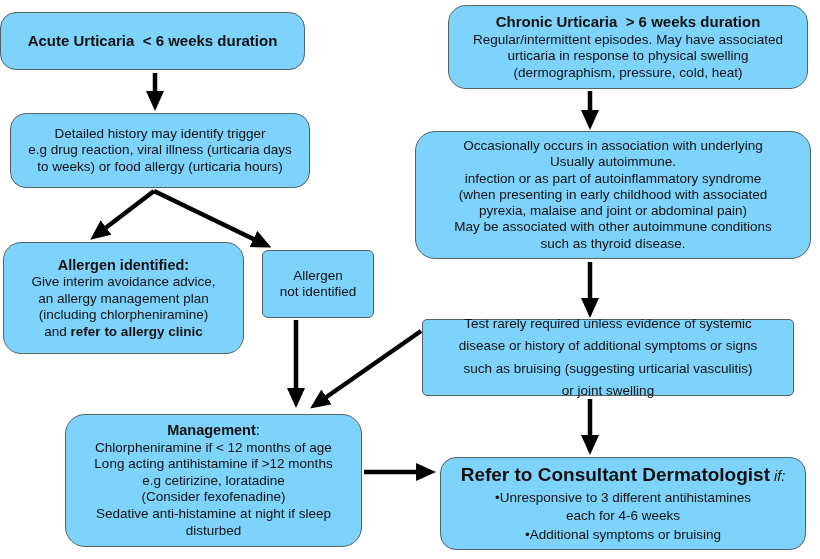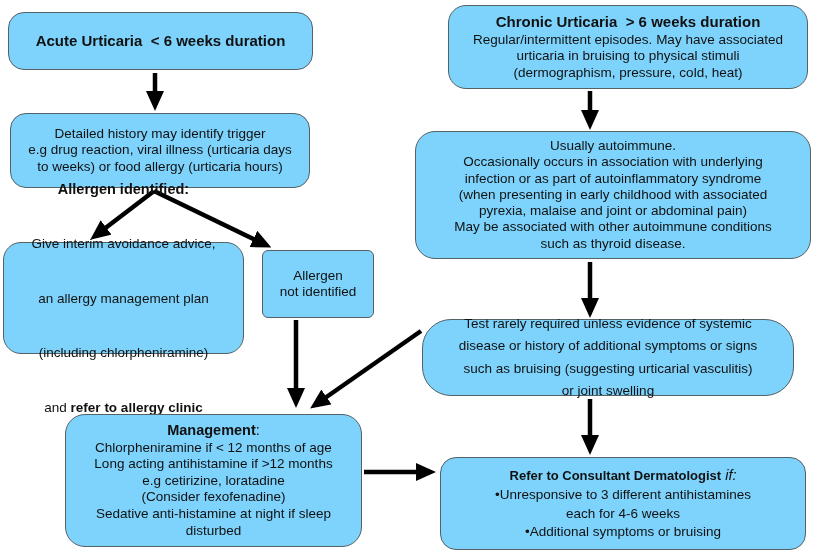--- a/index.html
+++ b/index.html
@@ -32,27 +32,27 @@
     font-size: 13.5px;
     line-height: 1.22;
     padding: 4px 6px;
     z-index: 2;
     white-space: pre-wrap;
   }
   .ln { display: block; white-space: pre-wrap; }
   .b { font-weight: bold; }
   .title { font-weight: bold; font-size: 15px; line-height: 1.25; }
 
-  .box-acute       { left: 8px;   top: 12px;  width: 305px; height: 58px;  border-radius: 16px; }
+  .box-acute       { left: 0;   top: 12px;  width: 305px; height: 58px;  border-radius: 16px; }
   .box-chronic     { left: 448px; top: 5px;   width: 360px; height: 84px;  border-radius: 18px; }
   .box-detailed    { left: 10px;  top: 113px; width: 300px; height: 75px;  border-radius: 16px; }
   .box-autoimmune  { left: 415px; top: 131px; width: 396px; height: 128px; border-radius: 20px; line-height: 1.21; }
-  .box-allergen-id { left: 3px;   top: 242px; width: 241px; height: 112px; border-radius: 18px; gap: 38px; }
+  .box-allergen-id { left: 3px;   top: 242px; width: 241px; height: 112px; border-radius: 18px; }
   .box-allergen-no { left: 262px; top: 250px; width: 112px; height: 68px;  border-radius: 6px; }
-  .box-test        { left: 422px; top: 319px; width: 372px; height: 77px;  border-radius: 29px; gap: 6px; }
+  .box-test        { left: 422px; top: 319px; width: 372px; height: 77px;  border-radius: 5px; gap: 6px; }
   .box-management  { left: 65px;  top: 414px; width: 297px; height: 133px; border-radius: 20px; line-height: 1.23; }
   .box-refer       { left: 440px; top: 457px; width: 366px; height: 93px;  border-radius: 16px; line-height: 1.38; }
 </style>
 </head>
 <body>
 
 <div class="stage">
 
   <svg class="arrows" viewBox="0 0 820 559">
     <defs>
@@ -71,33 +71,33 @@
     <line x1="364" y1="472" x2="430" y2="472" stroke="#000" stroke-width="4.5" marker-end="url(#ah)"></line>
   </svg>
 
   <div class="box box-acute">
     <span class="title">Acute Urticaria  &lt; 6 weeks duration</span>
   </div>
 
   <div class="box box-chronic">
     <span class="title">Chronic Urticaria  &gt; 6 weeks duration</span>
     <span class="ln">Regular/intermittent episodes. May have associated</span>
-    <span class="ln">urticaria in bruising to physical stimuli</span>
+    <span class="ln">urticaria in response to physical swelling</span>
     <span class="ln">(dermographism, pressure, cold, heat)</span>
   </div>
 
   <div class="box box-detailed">
     <span class="ln">Detailed history may identify trigger</span>
     <span class="ln">e.g drug reaction, viral illness (urticaria days</span>
     <span class="ln">to weeks) or food allergy (urticaria hours)</span>
   </div>
 
   <div class="box box-autoimmune">
+    <span class="ln">Occasionally occurs in association with underlying</span>
     <span class="ln">Usually autoimmune.</span>
-    <span class="ln">Occasionally occurs in association with underlying</span>
     <span class="ln">infection or as part of autoinflammatory syndrome</span>
     <span class="ln">(when presenting in early childhood with associated</span>
     <span class="ln">pyrexia, malaise and joint or abdominal pain)</span>
     <span class="ln">May be associated with other autoimmune conditions</span>
     <span class="ln">such as thyroid disease.</span>
   </div>
 
   <div class="box box-allergen-id">
     <span class="title" style="font-size:14.5px;">Allergen identified:</span>
     <span class="ln">Give interim avoidance advice,</span>
@@ -122,19 +122,19 @@
     <span class="ln"><span class="b" style="font-size:14.5px;">Management</span><span style="font-size:14.5px;">:</span></span>
     <span class="ln">Chlorpheniramine if &lt; 12 months of age</span>
     <span class="ln">Long acting antihistamine if &gt;12 months</span>
     <span class="ln">e.g cetirizine, loratadine</span>
     <span class="ln">(Consider fexofenadine)</span>
     <span class="ln">Sedative anti-histamine at night if sleep</span>
     <span class="ln">disturbed</span>
   </div>
 
   <div class="box box-refer">
-    <span class="ln"><span class="b" style="font-size:13px;">Refer to Consultant Dermatologist</span><span style="font-size:14.5px;font-style:italic;"> if:</span></span>
+    <span class="ln"><span class="b" style="font-size:19px;">Refer to Consultant Dermatologist</span><span style="font-size:14.5px;font-style:italic;"> if:</span></span>
     <span class="ln">•Unresponsive to 3 different antihistamines</span>
     <span class="ln">each for 4-6 weeks</span>
     <span class="ln">•Additional symptoms or bruising</span>
   </div>
 
 </div>
 
 </body></html>

